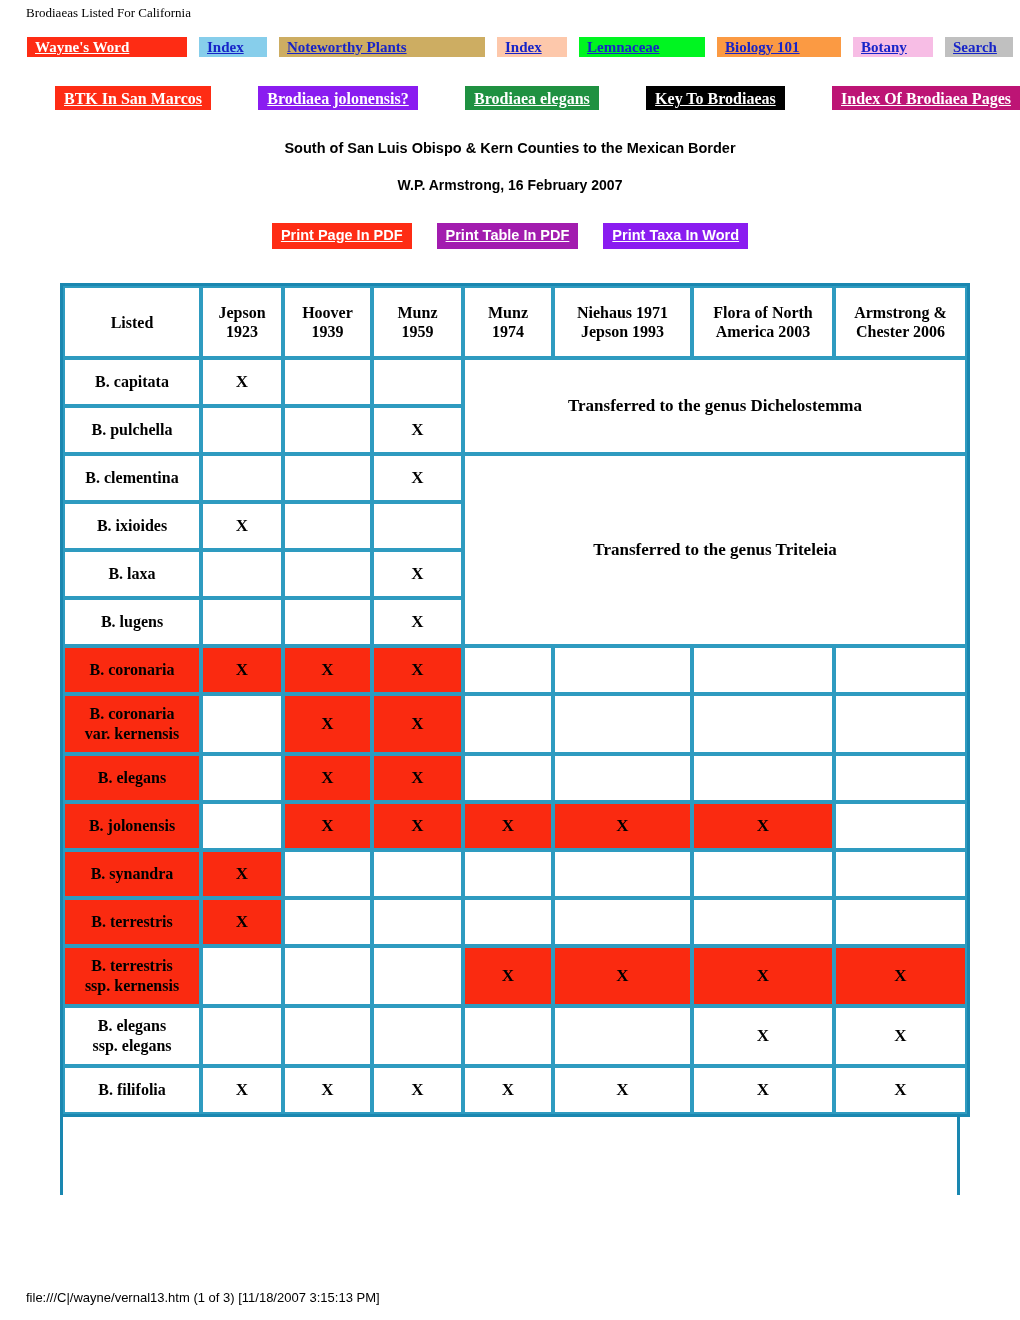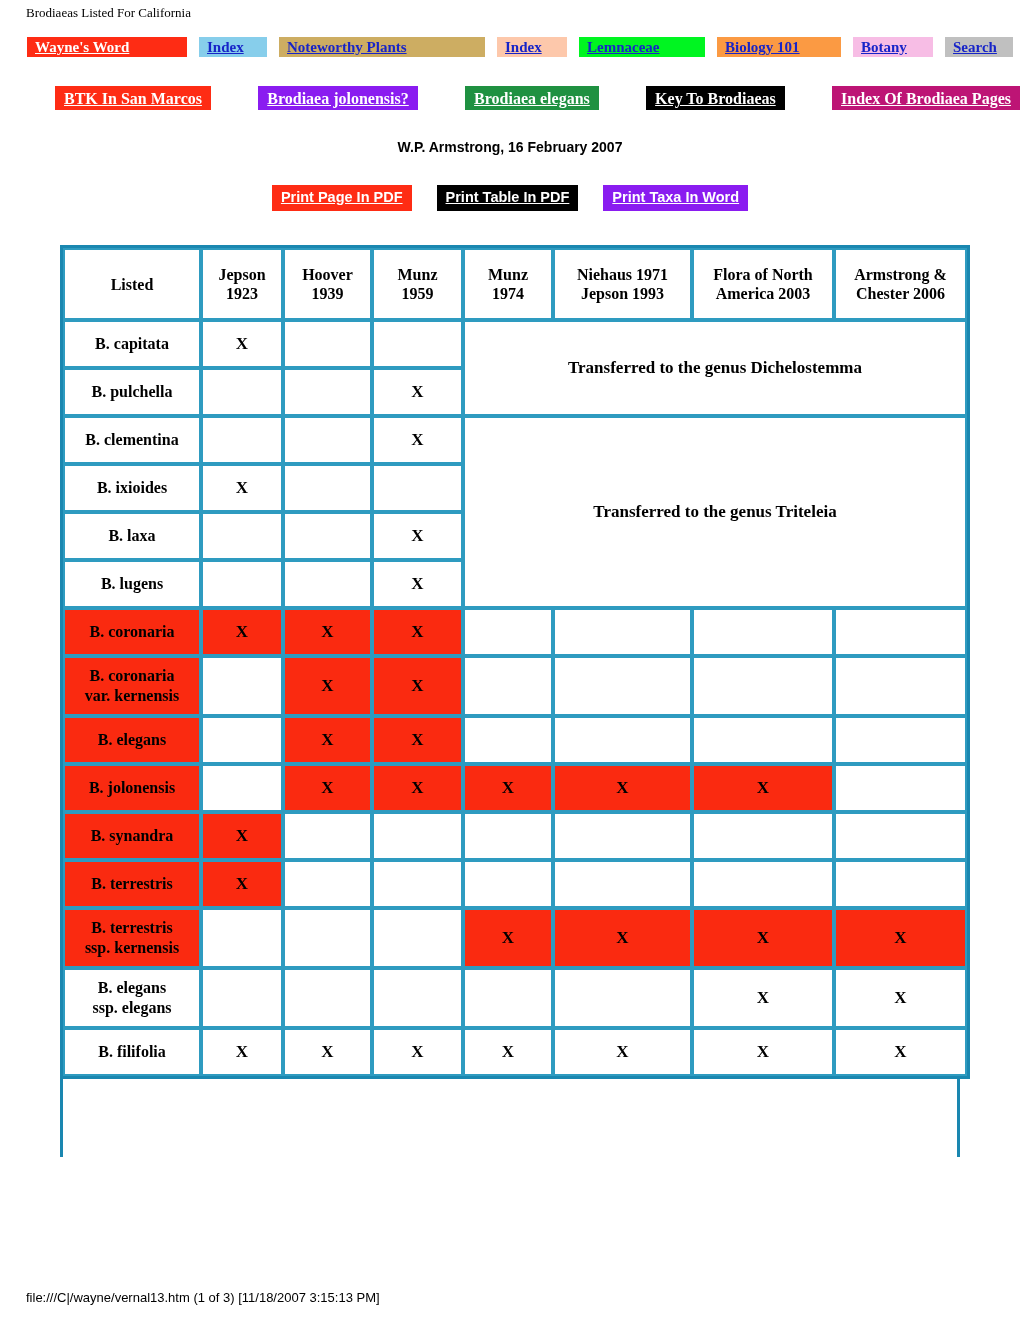--- a/index.html
+++ b/index.html
@@ -228,26 +228,27 @@
     <div class="nav-cell" style="background: rgb(0, 0, 0); width: 148px; justify-content: center;">
       <span class="lnk" style="color: rgb(255, 255, 255);">Key To Brodiaeas</span>
     </div>
     <div class="nav-gap-16"></div>
     <div class="nav-cell" style="background: rgb(189, 20, 117); width: 209px; justify-content: center;">
       <span class="lnk" style="color: rgb(255, 255, 255);">Index Of Brodiaea Pages</span>
     </div>
   </div>
 
 <div class="title-block">
+  <div class="title-sub">South of San Luis Obispo &amp; Kern Counties to the Mexican Border</div>
   <div class="title-author">W.P. Armstrong, 16 February 2007</div>
 </div>
 
 <div class="print-row" id="print-row">
     <div class="print-btn" style="background: rgb(254, 44, 20);">Print Page In PDF</div>
-    <div class="print-btn" style="background: #000000;">Print Table In PDF</div>
+    <div class="print-btn" style="background: #a21caf;">Print Table In PDF</div>
     <div class="print-btn" style="background: rgb(138, 28, 240);">Print Taxa In Word</div>
   </div>
 
 <div class="table-wrap">
   <table class="brodiaea">
     <tbody id="table-body">
         <tr>
           <td class="hdr" style="width: 138px;">
             <div>Listed</div>
           </td>

